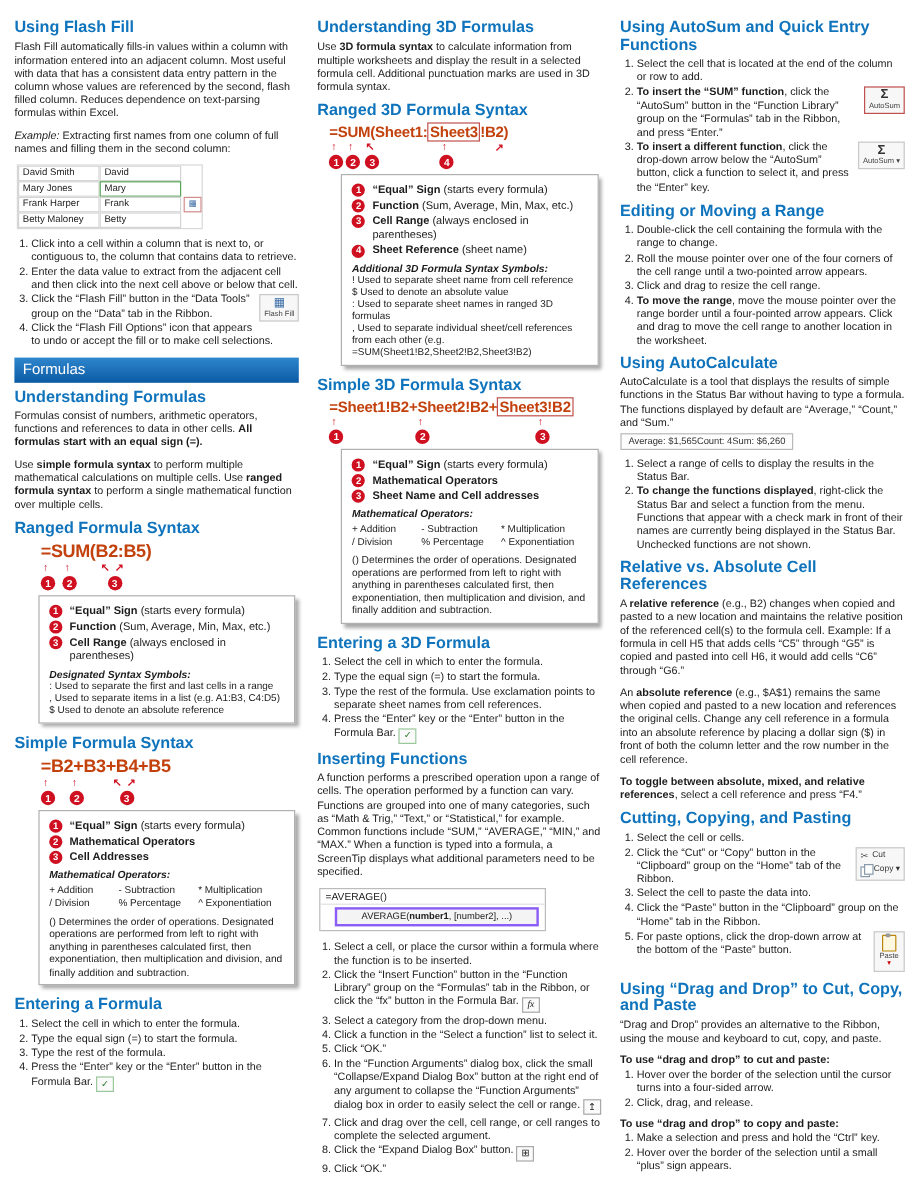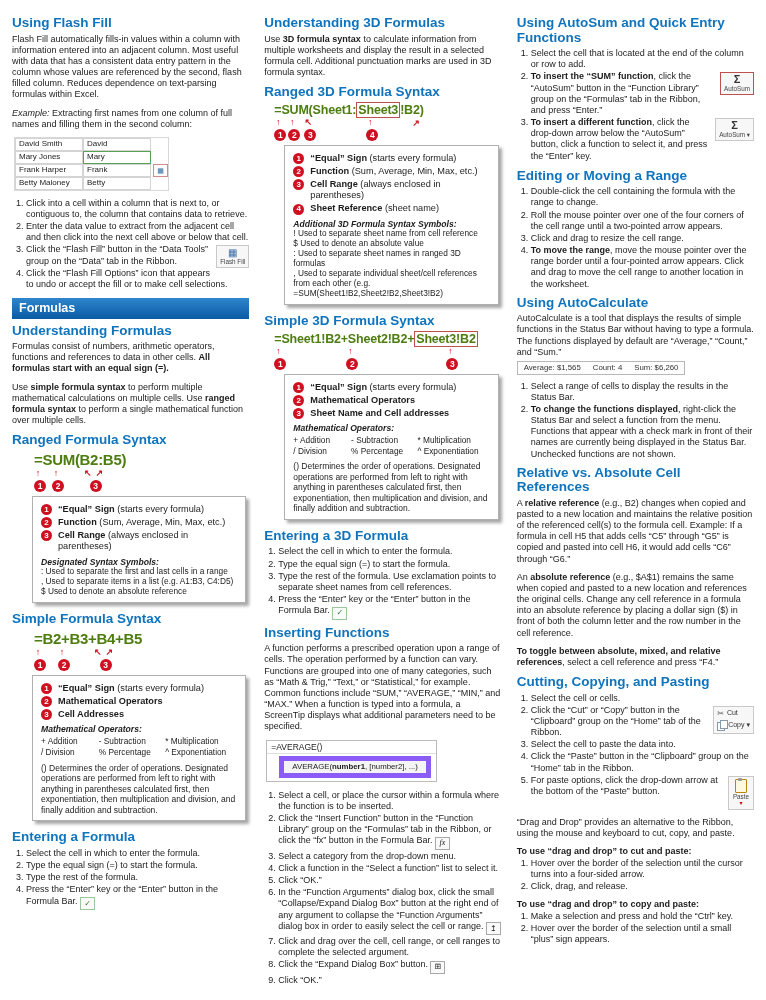--- a/index.html
+++ b/index.html
@@ -3,58 +3,58 @@
 <meta charset="utf-8">
 <style>
   html,body{margin:0;padding:0;background:#fff}
   body{width:766px;height:1000px;overflow:hidden;
        font-family:"Liberation Sans",sans-serif;font-size:9px;line-height:1.24;color:#1c1c1c}
   .page{display:grid;grid-template-columns:1fr 1fr 1fr;gap:15px;box-sizing:border-box;
         padding:16px 12px 6px 12px;height:100%}
   .col{min-width:0}
   .h2{color:#1074bd;font-size:13.5px;font-weight:bold;line-height:1.08;margin:5px 0 3px}
   .h2.first{margin-top:0}
-  .banner{background:linear-gradient(180deg,#2f86cd,#0a5aa4);color:#fff;font-weight:bold;
+  .banner{background:linear-gradient(180deg,#2f86cd,#0a5aa4);color:#fff;font-weight:normal;
           font-size:12.5px;padding:2.5px 7px;margin:7px 0 4px}
   .p{margin:0 0 7px}
   ol.steps{margin:1px 0 6px 0;padding-left:14px}
   ol.steps li{margin:0 0 1px}
   .callout{background:#fff;border:1px solid #b0b0b0;box-shadow:3px 3px 3px rgba(0,0,0,.35);
            padding:5px 8px;margin:0 3px 9px 20px}
   .ci{display:flex;align-items:flex-start;gap:6px;margin:1.5px 0;font-size:9.2px}
   .ci .num{flex:0 0 auto;width:11px;height:11px;border-radius:50%;background:#cf1020;color:#fff;
            font-weight:bold;font-size:8px;display:flex;align-items:center;justify-content:center;margin-top:.5px}
   .sym-title{font-weight:bold;font-style:italic;margin-top:4px;font-size:8.6px}
   .sym-line{font-size:8.3px;line-height:1.2}
   .ops{display:grid;grid-template-columns:1fr 1.15fr 1.25fr;font-size:8.3px;row-gap:1px;margin-top:1px}
   .note{font-size:8.5px;margin-top:5px}
-  .formula{font-weight:bold;font-size:15px;margin:1px 0 0 22px;letter-spacing:-.3px;color:#4d7c0f;white-space:nowrap}
+  .formula{font-weight:bold;font-size:15px;margin:1px 0 0 22px;letter-spacing:-.3px;color:#c2410c;white-space:nowrap}
   .formula.small{font-size:12.5px;margin-left:10px;letter-spacing:-.2px}
   .rbox{border:1.5px solid #c0504d;padding:0 1px}
   .markers{position:relative;height:27px;margin-left:22px}
   .markers.small{margin-left:10px}
   .marker{position:absolute;top:0;display:flex;flex-direction:column;align-items:center;line-height:1}
   .arr{color:#cf1020;font-weight:bold;font-size:9px;letter-spacing:4px}
   .arr-x{position:absolute;color:#cf1020;font-weight:bold;font-size:9px;top:0}
   .mc{width:12px;height:12px;border-radius:50%;background:#cf1020;color:#fff;font-weight:bold;
       font-size:8.5px;display:flex;align-items:center;justify-content:center;margin-top:2px}
   
   .xl{display:inline-block;margin:0 0 6px 2px;font-size:8px;line-height:1.3;border:1px solid #d8d8d8}
   .xl-row{display:flex;align-items:flex-start}
   .xl-c{width:60px;border:.5px solid #d4d4d4;padding:0 3px;height:11px;background:#fff;overflow:hidden}
   .xl-c.hl{border:1.5px solid #56a356}
   .flash-opt{width:13px;height:11px;border:1px solid #d28a8a;margin-left:2px;font-size:7px;
              display:flex;align-items:center;justify-content:center;color:#3a6ea5;background:#fdfdfd}
   
   .stip{border:1px solid #bbb;display:inline-block;margin:0 0 7px 2px;background:#fff;min-width:150px}
   .stip-r1{padding:1px 4px;font-size:8.5px;border-bottom:1px solid #e0e0e0}
-  .stip-r2{padding:1px 8px;background:#f4f4f4;border:5px solid #8b5cf6;margin:2px 5px 3px 12px;
+  .stip-r2{padding:1px 20px;background:#f4f4f4;border:2px solid #8b5cf6;margin:2px 5px 3px 12px;
            font-size:7.8px;display:inline-block}
   
-  .sbar{display:inline-flex;gap:12px;border:1px solid #b8b8b8;padding:1px 6px;font-size:7.8px;
+  .sbar{display:inline-flex;border:1px solid #b8b8b8;padding:1px 6px;font-size:7.8px;
         margin:0 0 5px 0;color:#333;background:#fdfdfd}
   
   .iic{display:inline-flex;align-items:center;justify-content:center;border:1px solid #a8a8a8;
        background:#fafafa;font-size:8px;min-width:11px;height:11px;padding:0 1px;vertical-align:-2px}
   .iic.check{color:#2e7d32;border-color:#9bc89b}
   .iic.fx{font-style:italic;font-family:"Liberation Serif",serif;font-weight:normal}
   
   .fig{float:right;margin:1px 0 1px 5px}
   .ribbon-btn{display:flex;flex-direction:column;align-items:center;border:1px solid #c9c9c9;
               background:#f7f7f7;padding:1px 2px;font-size:6.3px;color:#444;width:27px;text-align:center}
@@ -381,20 +381,21 @@
           </span>Click the “Cut” or “Copy” button in the “Clipboard” group on the “Home” tab of the Ribbon.</li>
         <li>Select the cell to paste the data into.</li>
         <li>Click the “Paste” button in the “Clipboard” group on the “Home” tab in the Ribbon.</li>
         <li><span class="fig pastefig">
             <span class="clipboard"></span>
             <span>Paste</span>
             <span class="pf-d">▾</span>
           </span>For paste options, click the drop-down arrow at the bottom of the “Paste” button.</li>
       </ol>
 
+    <div class="h2">Using “Drag and Drop” to Cut, Copy, and Paste</div>
     <p class="p">“Drag and Drop” provides an alternative to the Ribbon, using the mouse and keyboard to cut, copy, and paste.</p>
     <div class="lead">To use “drag and drop” to cut and paste:</div>
     <ol class="steps clearfix">
         <li>Hover over the border of the selection until the cursor turns into a four-sided arrow.</li>
         <li>Click, drag, and release.</li>
       </ol>
     <div class="lead">To use “drag and drop” to copy and paste:</div>
     <ol class="steps clearfix">
         <li>Make a selection and press and hold the “Ctrl” key.</li>
         <li>Hover over the border of the selection until a small “plus” sign appears.</li>

